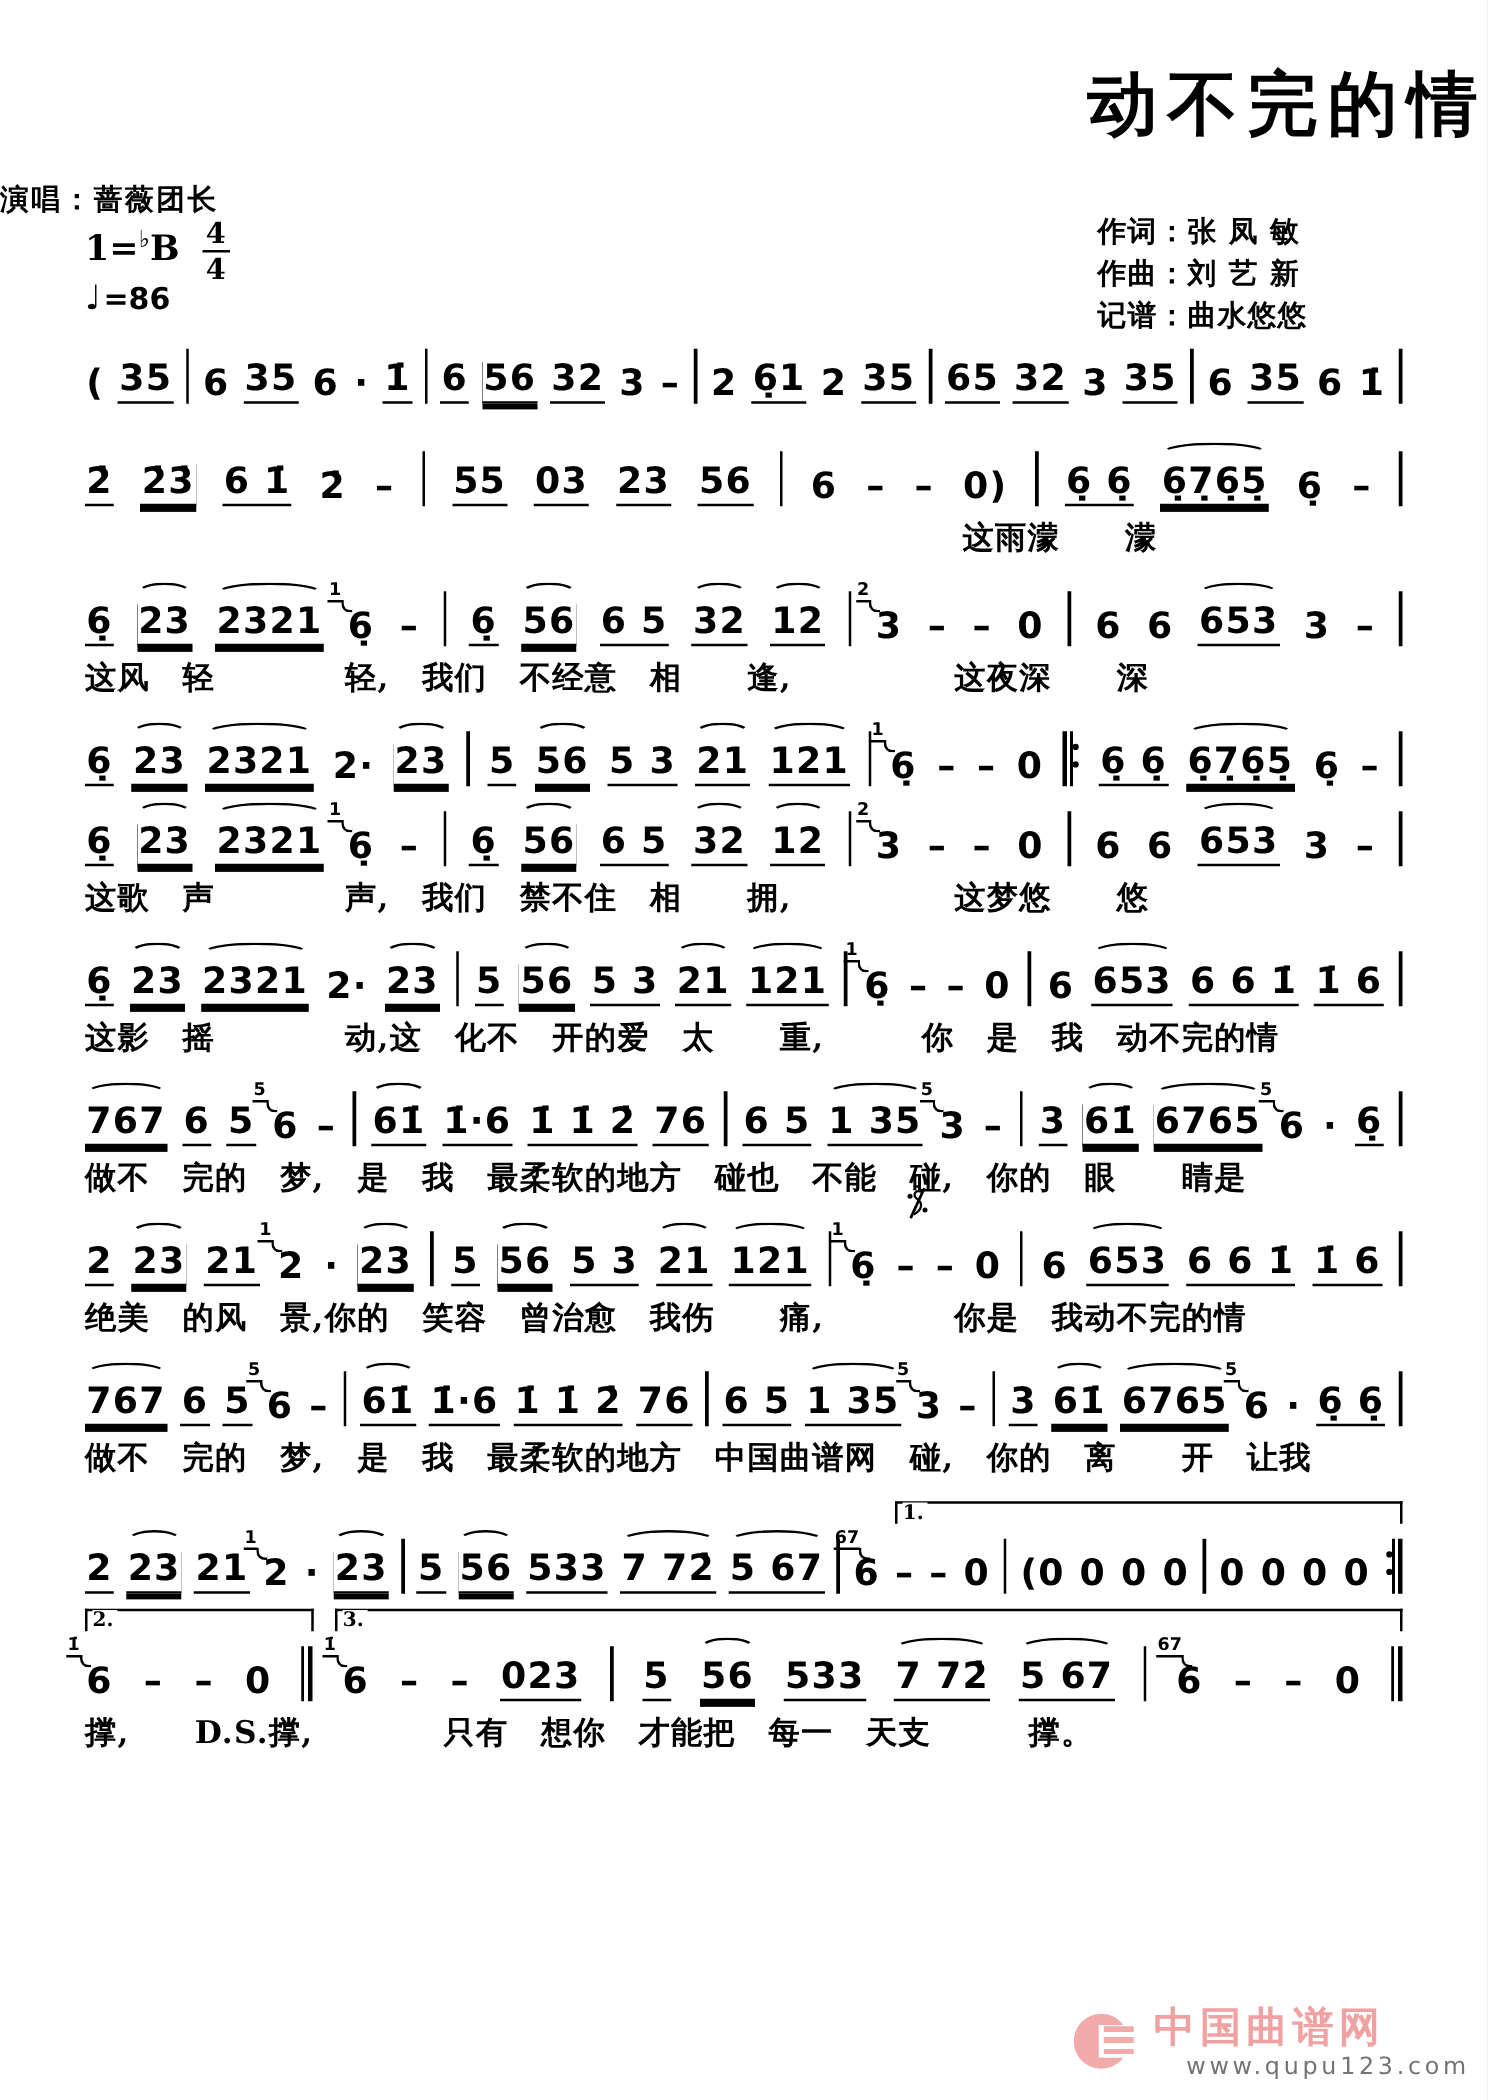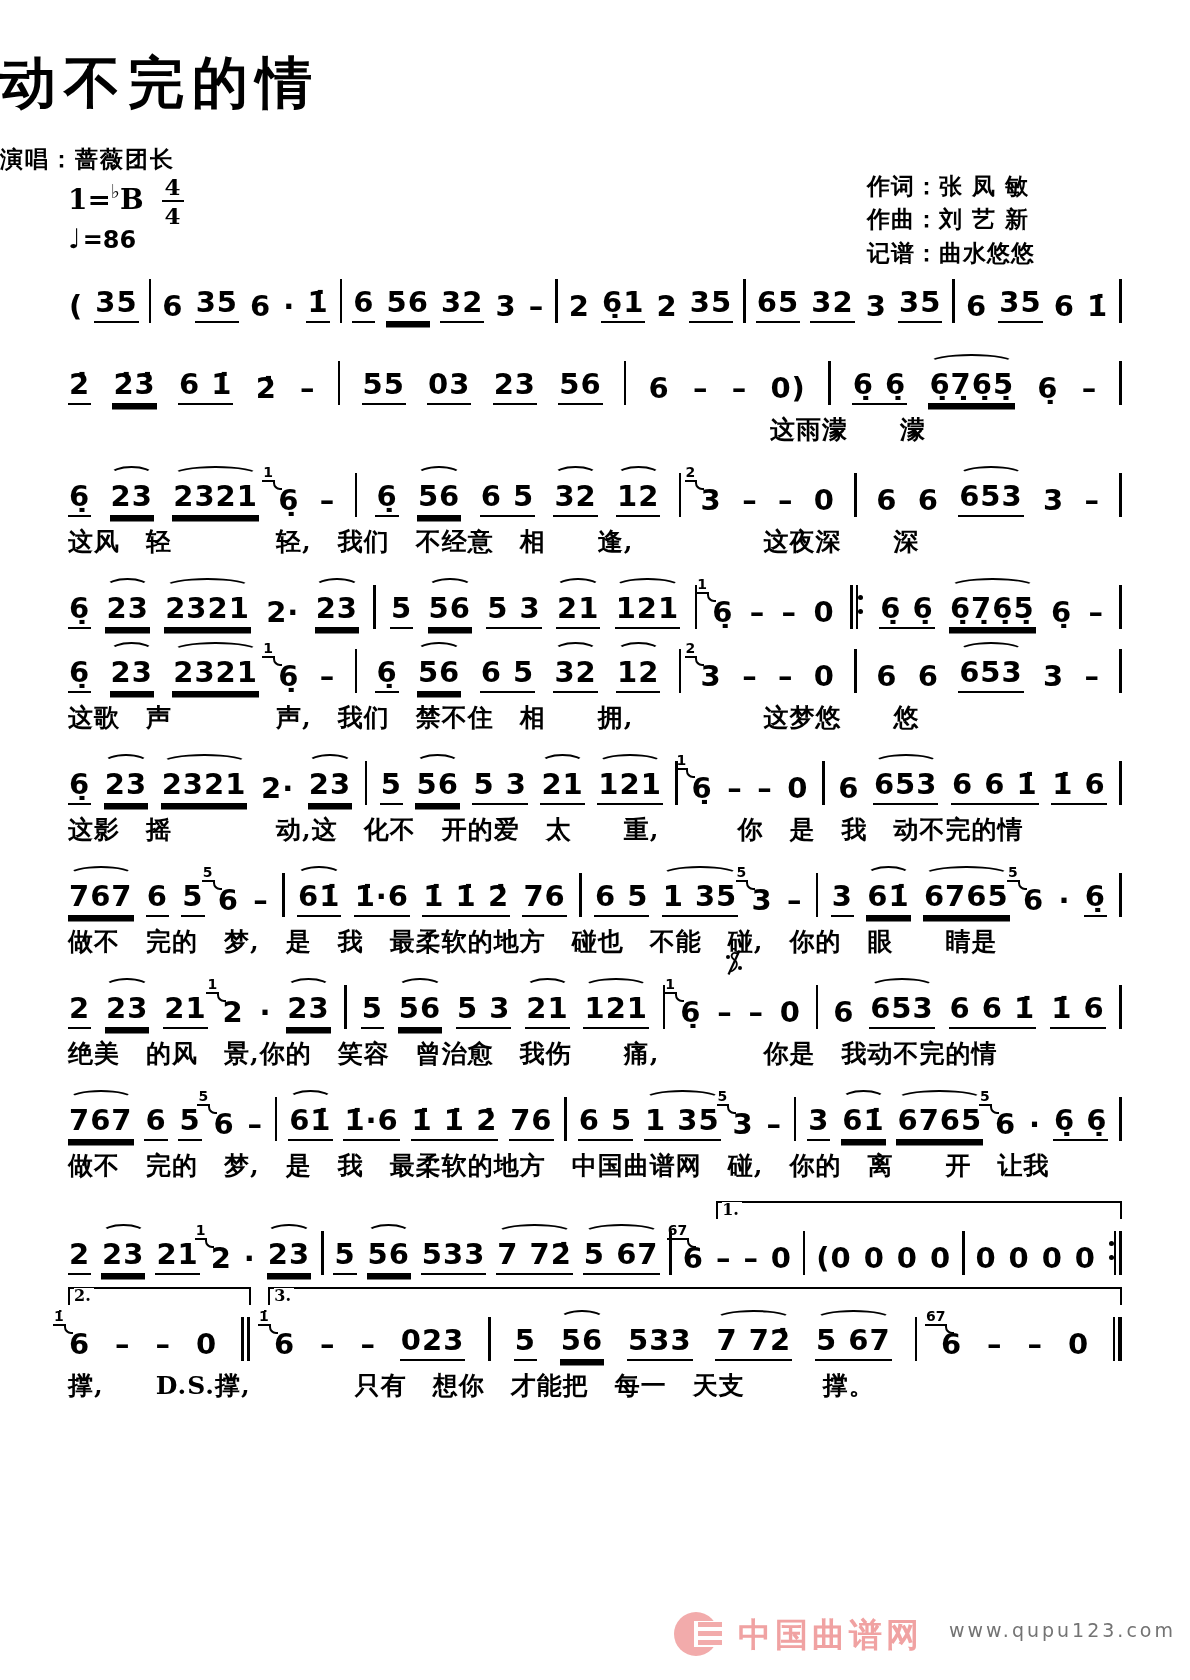--- a/index.html
+++ b/index.html
@@ -1,28 +1,28 @@
 <!DOCTYPE html>
 <html><head>
 <meta charset="utf-8">
 <style>
   html,body{margin:0;padding:0;background:#e8e8e8;}
   .page{position:relative;width:1190px;height:1680px;background:#ffffff;margin:0 auto;overflow:hidden;
         font-family:"DejaVu Sans",sans-serif;color:#000;}
-  .title{margin:0;padding-top:46px;text-align:left;font:700 56px "DejaVu Serif",serif;letter-spacing:8px;}
+  .title{margin:0;padding-top:46px;text-align:right;font:700 56px "DejaVu Serif",serif;letter-spacing:8px;}
   .subtitle{text-align:left;margin-top:22px;font:600 23px "DejaVu Serif",serif;letter-spacing:2px;}
   .meta{position:relative;height:92px;}
   .keyblock{position:absolute;left:68px;top:0;font:700 28px "DejaVu Serif",serif;}
   .flat{font-size:19px;vertical-align:super;}
   .meter{display:inline-flex;flex-direction:column;align-items:center;margin-left:18px;
          font:700 23px "DejaVu Serif",serif;line-height:1;vertical-align:middle;}
   .mtop{border-bottom:2.5px solid #000;padding:0 3px 2px;margin-bottom:2px;}
   .tempo{position:absolute;left:68px;top:48px;font:700 24px "DejaVu Sans",sans-serif;}
   .qnote{font-size:27px;margin-right:2px;}
-  .credits{position:absolute;right:155px;top:-6px;font:600 23px "DejaVu Serif",serif;
+  .credits{position:absolute;right:144px;top:-6px;font:600 23px "DejaVu Serif",serif;
            line-height:1.45;letter-spacing:1px;}
   #systems{margin:0 68px;}
   .system{position:relative;padding-top:12px;margin-bottom:8px;}
   .system.pv{padding-top:34px;}
   .notes{display:flex;justify-content:space-between;align-items:flex-end;height:44px;}
   .nt{position:relative;line-height:1.05;padding:0 1px;}
   .mt{font:700 29px "DejaVu Sans",sans-serif;white-space:pre;letter-spacing:1px;}
   .u1 .mt,.u1{border-bottom:0;}
   .nt.u1{border-bottom:2.5px solid #000;padding-bottom:2px;}
   .nt.u2{border-bottom:2.5px solid #000;padding-bottom:2px;box-shadow:0 4.5px 0 0 #000;}
@@ -51,21 +51,21 @@
   .v3{left:19%;right:0;}
   .vlab{position:absolute;left:4px;top:-1px;font:600 16px "DejaVu Serif",serif;line-height:1;
         background:#fff;padding:0 3px 1px 0;}
   .segno{position:absolute;left:62.3%;top:-24px;width:18px;height:27px;}
   .wm{position:absolute;right:14px;bottom:16px;display:flex;align-items:center;}
   .logo{position:relative;width:58px;height:58px;flex:none;margin-right:8px;}
   .logo .c{position:absolute;left:2px;top:6px;width:44px;height:44px;border-radius:50%;background:#f2abab;}
   .logo .c::after{content:"";position:absolute;left:20px;top:9px;width:26px;height:26px;background:#fff;}
   .logo .bars{position:absolute;left:26px;top:16px;width:24px;height:25px;
       background:repeating-linear-gradient(#f2abab 0 4.5px,#fff 4.5px 9px);}
-  .wmtext{display:flex;flex-direction:row;text-align:center;}
+  .wmtext{display:flex;flex-direction:column;}
   .site{color:#f0a2a2;font:700 33px "DejaVu Serif",serif;letter-spacing:4px;line-height:1.1;}
   .url{color:#737373;font:400 19px "DejaVu Sans",sans-serif;letter-spacing:3px;margin-top:2px;padding-left:26px;}
 </style>
 </head>
 <body>
 
 <div class="page">
   <h1 class="title">动不完的情</h1>
   <div class="subtitle">演唱：蔷薇团长</div>
 

